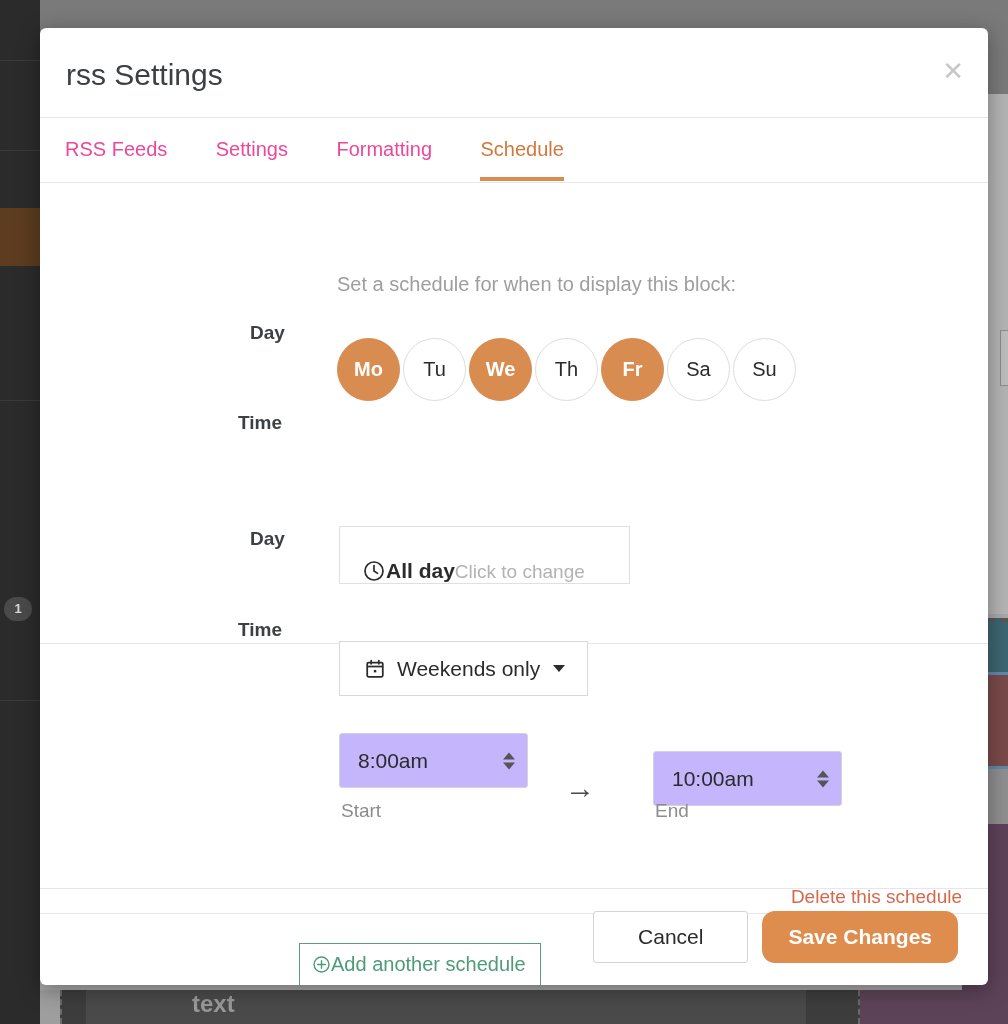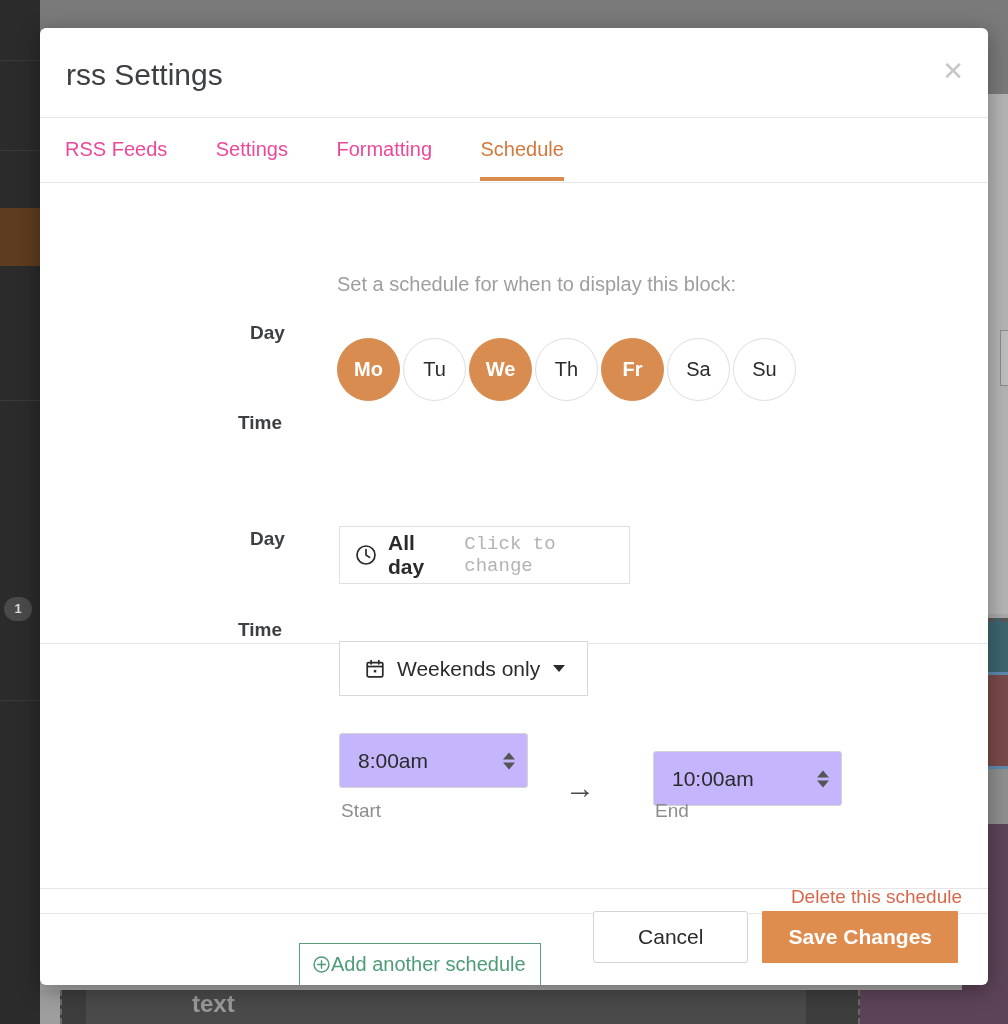--- a/index.html
+++ b/index.html
@@ -255,34 +255,32 @@
   }
 
   
   .allday-box {
     position: absolute;
     left: 299px; top: 343px;
     width: 291px; height: 58px;
     border: 1px solid #e0e0e0;
     background: #ffffff;
     display: flex;
-    align-items: center;
-    padding-left: 14px;
-    cursor: pointer;
-    gap: 10px;
+    align-items: flex-end;
+    padding-left: 22px;
+    cursor: pointer;
   }
   .allday-main {
     font-size: 21px;
     font-weight: bold;
     color: #2b2b2b;
   }
   .allday-hint {
     font-size: 19px;
     color: #b3b3b3;
-    font-family: Liberation Mono, monospace;
   }
 
   .divider {
     position: absolute;
     left: 0; width: 948px;
     height: 1px;
     background: #e6e6e6;
   }
 
   
@@ -404,21 +402,21 @@
     cursor: pointer;
     font-family: "Liberation Sans", sans-serif;
   }
   .btn-save {
     border: none;
     background: #df8c4f;
     color: #ffffff;
     font-size: 21px;
     font-weight: bold;
     padding: 14px 26px;
-    border-radius: 1px;
+    border-radius: 13px;
     cursor: pointer;
     font-family: "Liberation Sans", sans-serif;
   }
 
   svg { display: block; }
 </style>
 </head>
 <body>
 
 <div id="backdrop">

